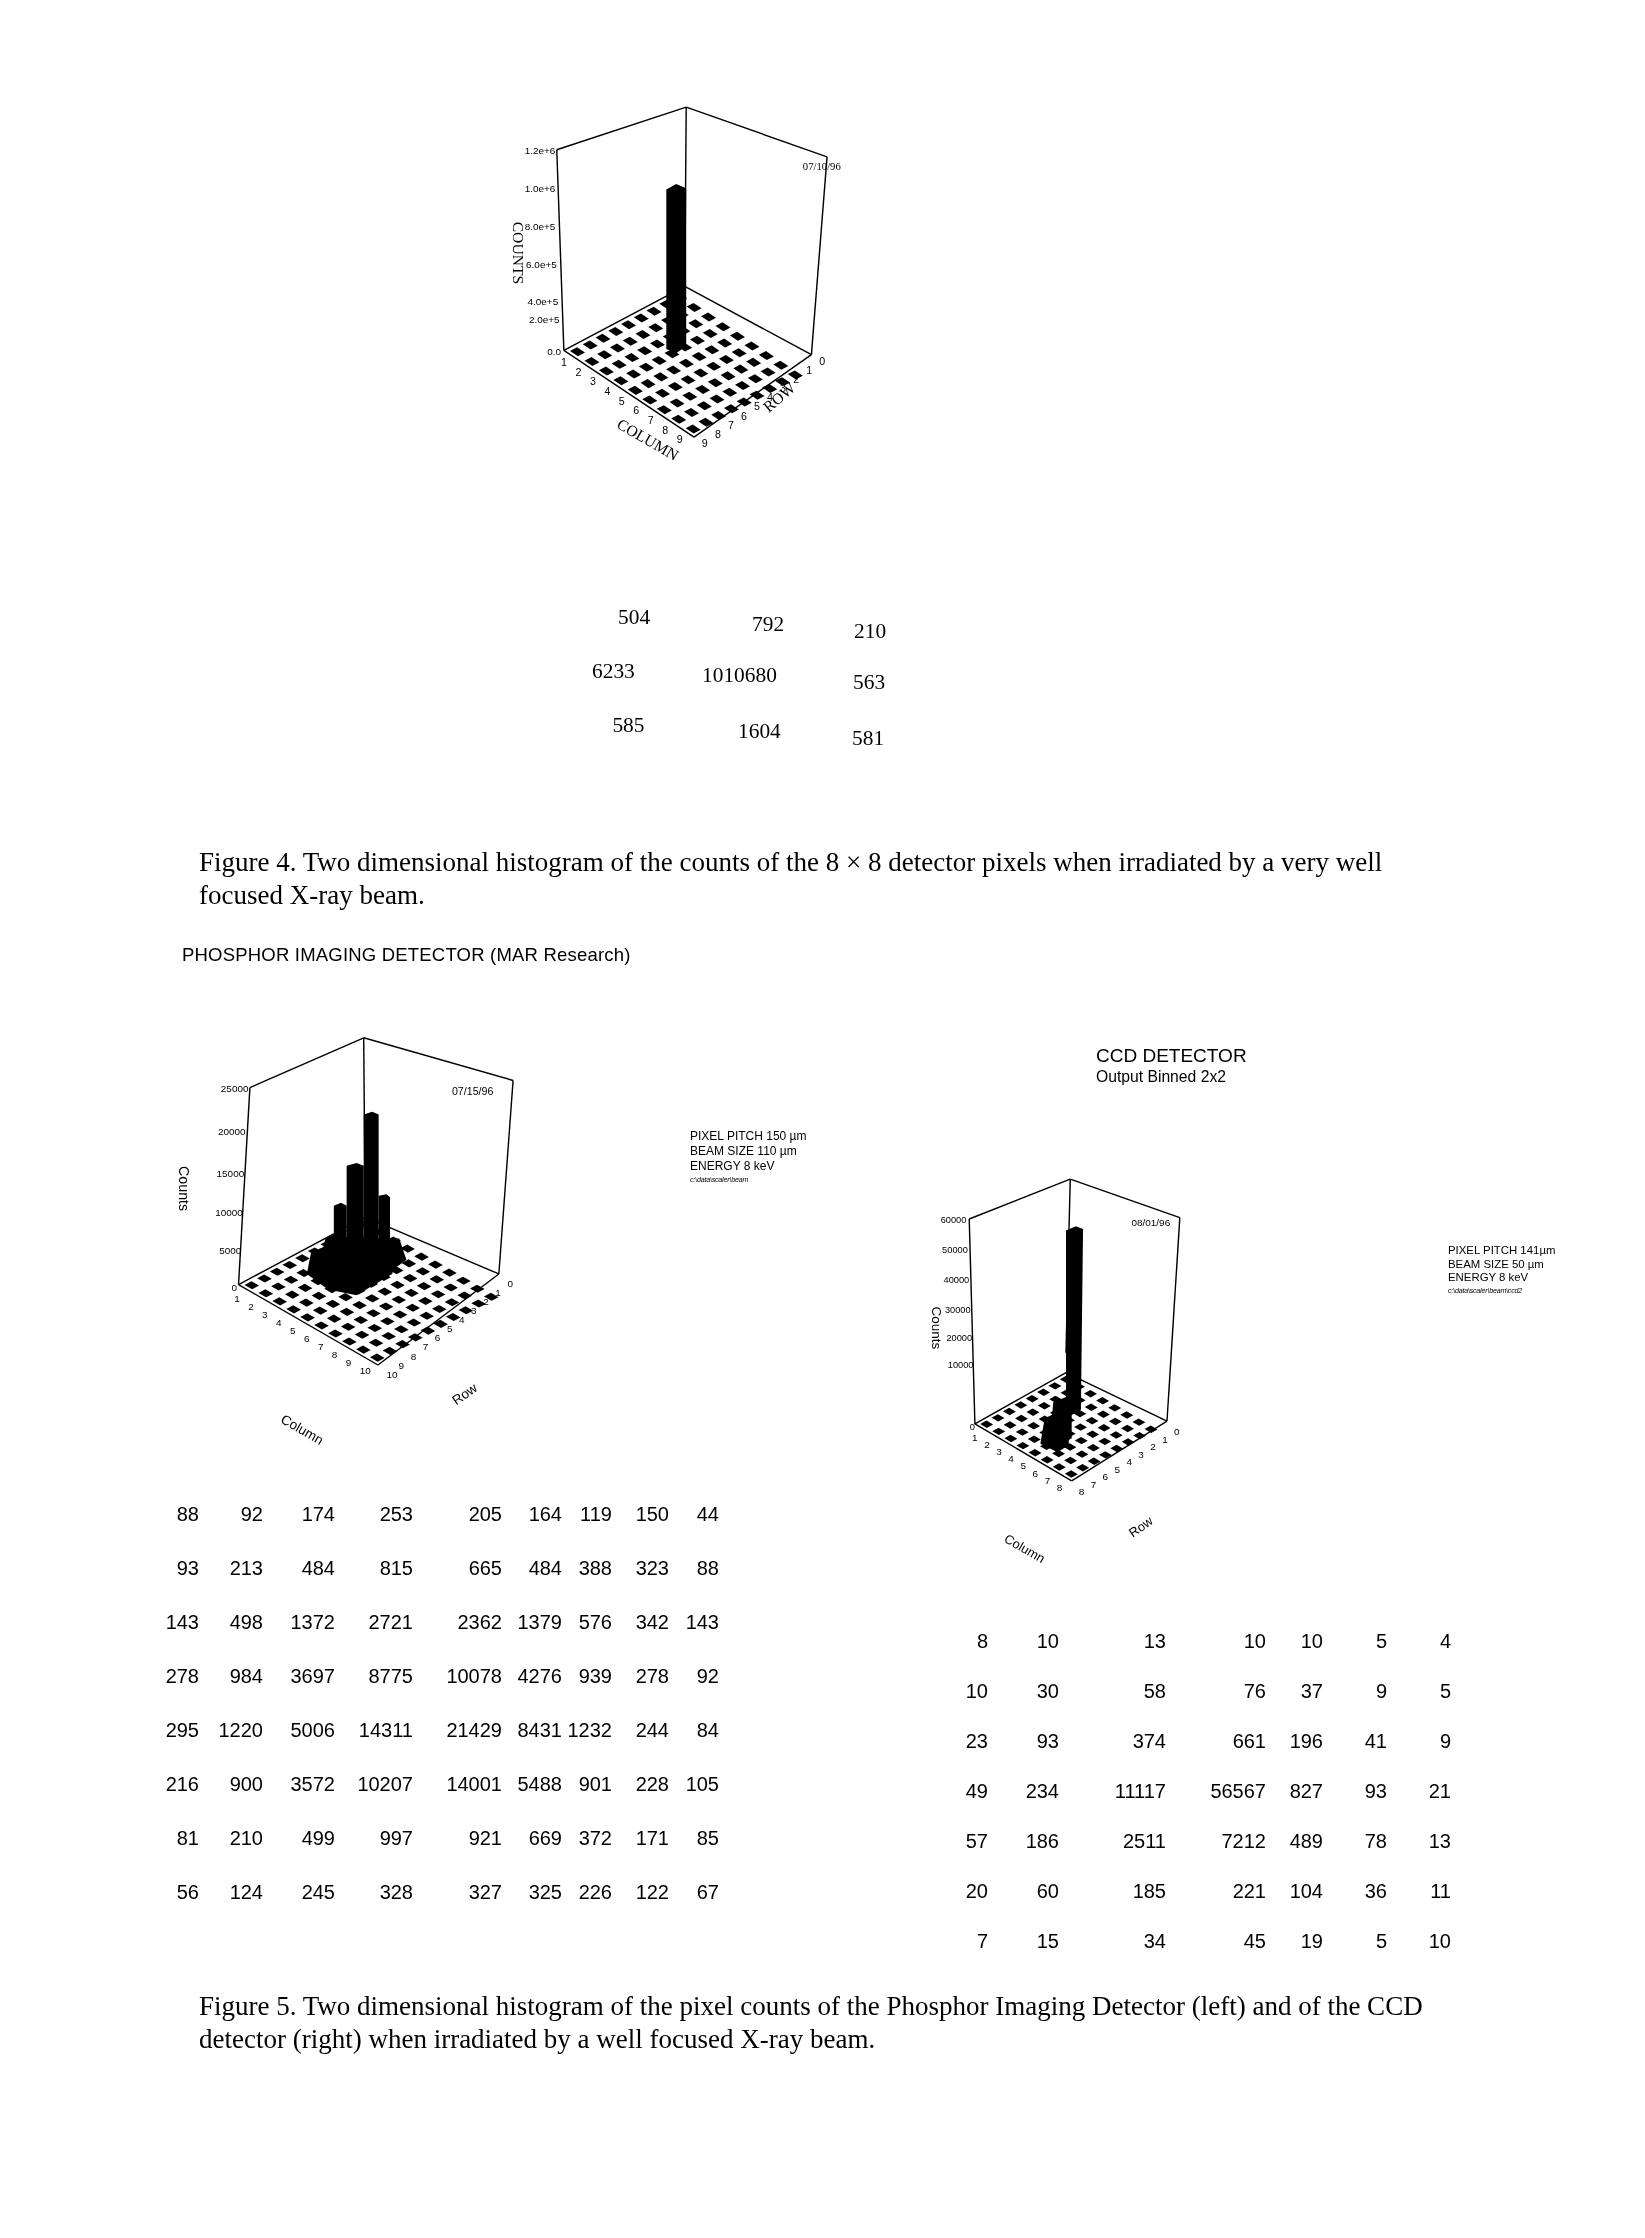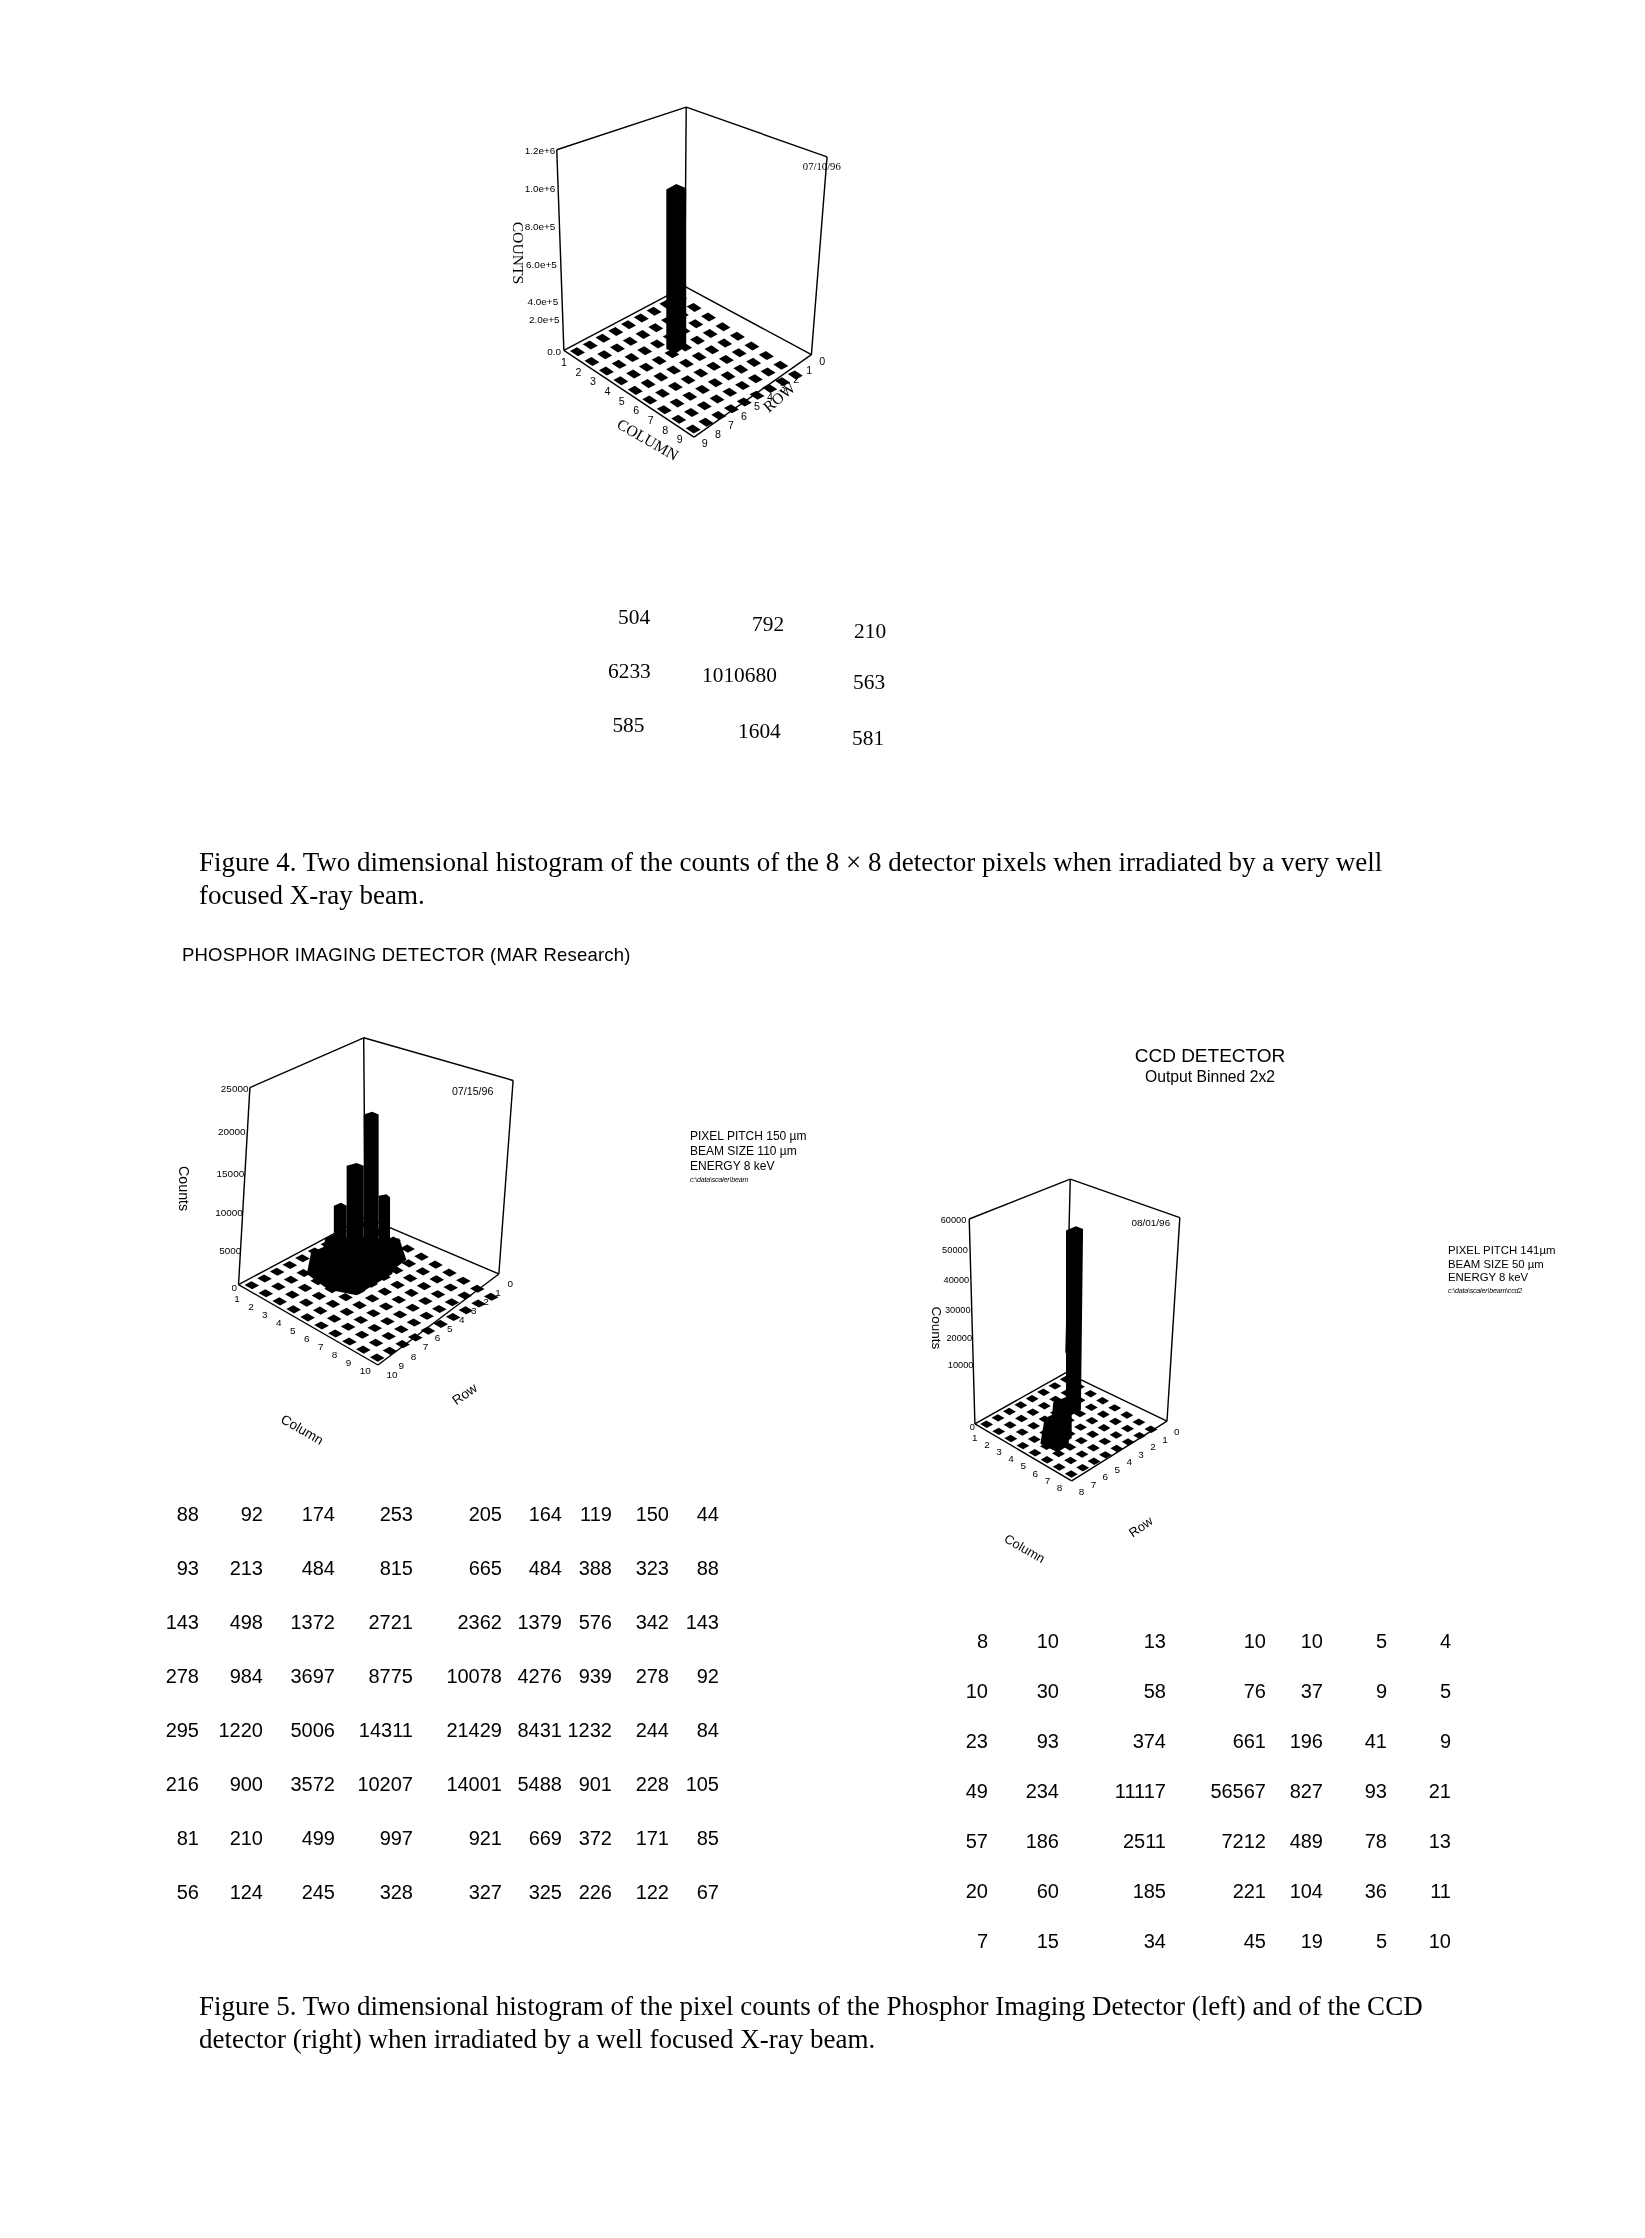--- a/index.html
+++ b/index.html
@@ -13,21 +13,21 @@
   .fig4-row { position: relative; height: 54px; }
   .fig4-cell { position: absolute; font-family: "Liberation Serif", serif; font-size: 21.4px; text-align: center; }
 
   .caption { position: absolute; left: 199px; width: 1267px; font-family: "Liberation Serif", serif; font-size: 27px; line-height: 33px; }
 
   .section-heading { position: absolute; left: 182px; top: 944px; font-family: "Liberation Sans", sans-serif; font-size: 18.5px; letter-spacing: 0.2px; }
 
   .info-block { position: absolute; font-family: "Liberation Sans", sans-serif; line-height: 15px; font-size: 12px; }
   .info-block .path { font-size: 7.1px; font-style: italic; line-height: 13px; letter-spacing: -0.2px; }
 
-  .ccd-title { position: absolute; left: 1096px; top: 1044px; width: 228px; text-align: center; font-family: "Liberation Sans", sans-serif; }
+  .ccd-title { position: absolute; left: 1096px; top: 1044px; width: 228px; text-align: left; font-family: "Liberation Sans", sans-serif; }
   .ccd-title .t1 { font-size: 19px; line-height: 23px; }
   .ccd-title .t2 { font-size: 15.7px; line-height: 20px; }
 
   .num-grid { position: absolute; font-family: "Liberation Sans", sans-serif; font-size: 20px; }
   .num-grid .row { position: relative; height: 54px; }
   .num-grid .cell { position: absolute; text-align: right; }
 </style>
 </head>
 <body>
 
@@ -172,21 +172,21 @@
   <text x="400" y="440" font-size="22" class="serif-t" transform="rotate(-40 400 440)">ROW</text>
 </svg>
 
 <div class="fig4-table">
   <div class="fig4-row">
     <span class="fig4-cell" style="left:27px;top:0px;">504</span>
     <span class="fig4-cell" style="left:161px;top:7.1px;">792</span>
     <span class="fig4-cell" style="left:263px;top:14.2px;">210</span>
   </div>
   <div class="fig4-row">
-    <span class="fig4-cell" style="left:17px;top:0px;">6233</span>
+    <span class="fig4-cell" style="left:1px;top:0px;">6233</span>
     <span class="fig4-cell" style="left:111px;top:4.3px;">1010680</span>
     <span class="fig4-cell" style="left:262px;top:11.4px;">563</span>
   </div>
   <div class="fig4-row">
     <span class="fig4-cell" style="left:21.4px;top:0px;">585</span>
     <span class="fig4-cell" style="left:147px;top:5.7px;">1604</span>
     <span class="fig4-cell" style="left:261px;top:13px;">581</span>
   </div>
 </div>
 

